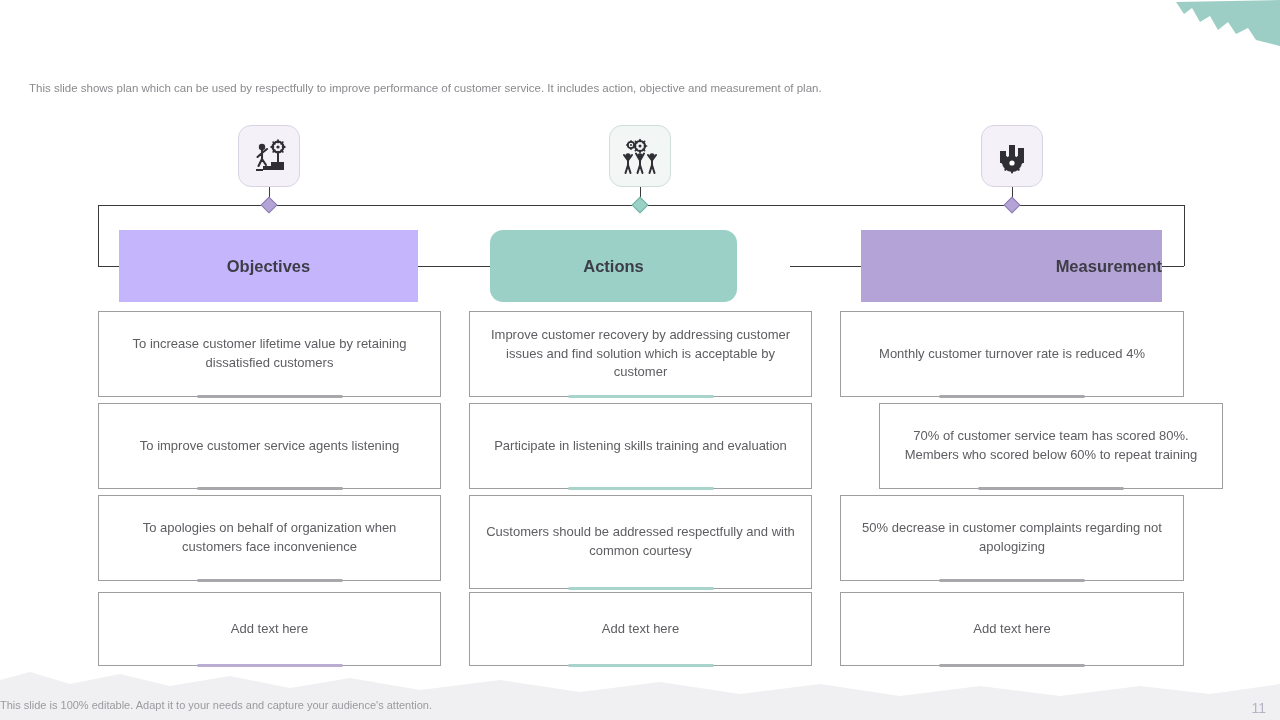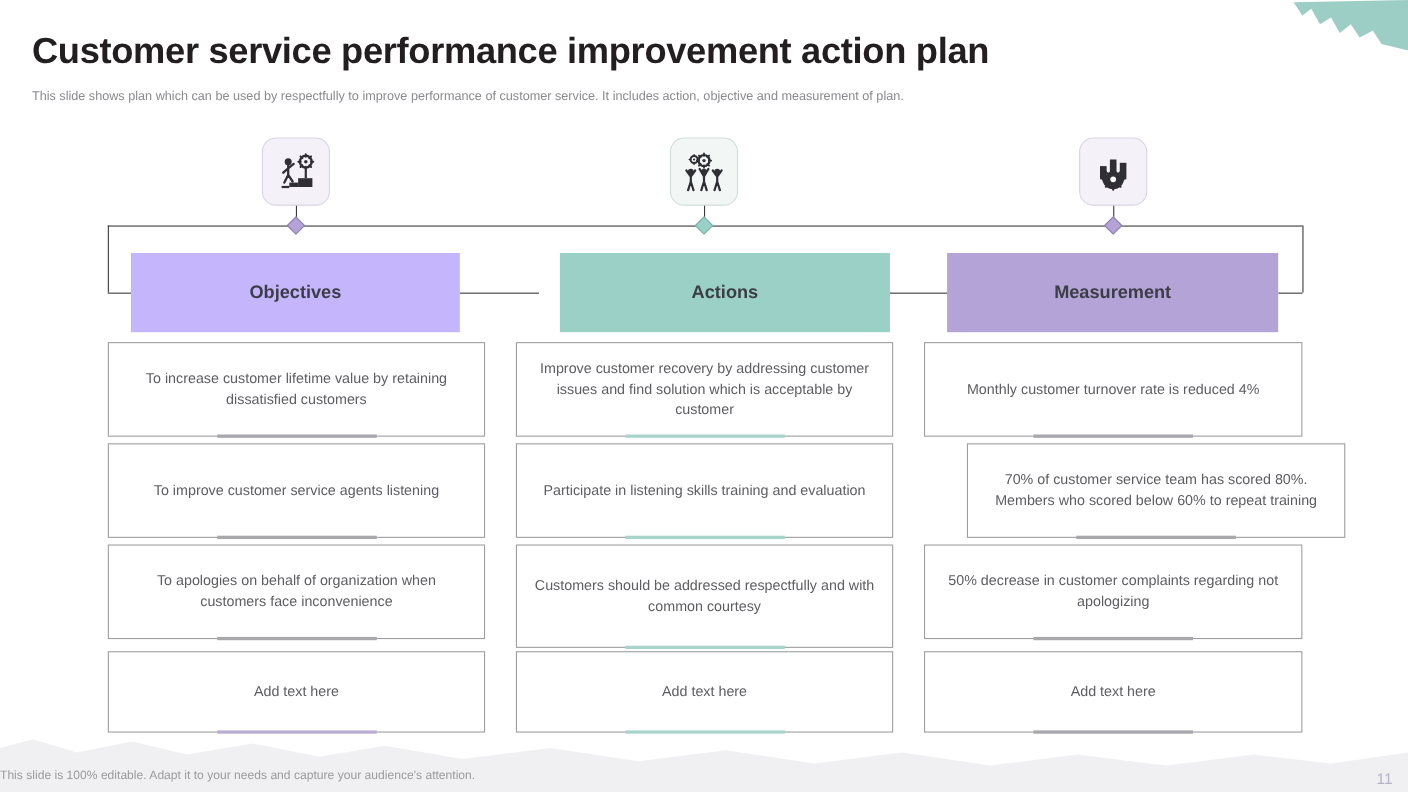--- a/index.html
+++ b/index.html
@@ -104,21 +104,20 @@
       <path d="M110 0 L110 46 L86 40 L78 28 L66 34 L58 22 L48 30 L40 16 L30 22 L22 8 L14 14 L6 2 Z" fill="#8cc6bb" opacity="0.85"></path>
     </svg>
   </div>
 
   <div class="deco-bottom-left">
     <svg width="1280" height="58" viewBox="0 0 1280 58">
       <path d="M0 18 L30 10 L70 22 L120 12 L170 24 L230 14 L290 26 L350 16 L420 28 L500 18 L580 30 L660 20 L740 32 L820 22 L900 34 L980 24 L1060 34 L1140 24 L1210 32 L1280 22 L1280 58 L0 58 Z" fill="#f0f0f2"></path>
     </svg>
   </div>
 
-  <div class="title">Customer service performance improvement action plan</div>
   <div class="subtitle">This slide shows plan which can be used by respectfully to improve performance of customer service. It includes action, objective and measurement of plan.</div>
 
   <div class="icon-badge" style="left:238px">
     <span>
       <svg width="38" height="36" viewBox="0 0 38 36">
         <rect x="21" y="24" width="13" height="8" fill="#2f2f35"></rect>
         <rect x="13" y="28" width="8" height="4" fill="#2f2f35"></rect>
         <rect x="6" y="31" width="7" height="2" fill="#2f2f35"></rect>
         <circle cx="12" cy="9" r="3.2" fill="#2f2f35"></circle>
         <path d="M12 12.5 L12 21 M12 15 L17 11 M12 15 L7.5 19 M12 21 L8.5 28 M12 21 L16 27" stroke="#2f2f35" stroke-width="2.1" fill="none" stroke-linecap="round"></path>
@@ -192,42 +191,42 @@
   </div>
   <div class="card" style="left:98px; top:495px; width:343px; height:86px;">
     <span class="card-text">To apologies on behalf of organization when customers face inconvenience</span>
     <span class="card-accent gray"></span>
   </div>
   <div class="card" style="left:98px; top:592px; width:343px; height:74px;">
     <span class="card-text">Add text here</span>
     <span class="card-accent purple"></span>
   </div>
 
-  <div class="col-header" style="left:509px; width:300px; background:#9ad0c5;">
+  <div class="col-header" style="left:490px; width:247px; background:#9ad0c5;border-radius:13px;">
     <span>Actions</span>
   </div>
 
   <div class="card" style="left:469px; top:311px; width:343px; height:86px;">
     <span class="card-text">Improve customer recovery by addressing customer issues and find solution which is acceptable by customer</span>
     <span class="card-accent teal"></span>
   </div>
   <div class="card" style="left:469px; top:403px; width:343px; height:86px;">
     <span class="card-text">Participate in listening skills training and evaluation</span>
     <span class="card-accent teal"></span>
   </div>
   <div class="card" style="left:469px; top:495px; width:343px; height:94px;">
     <span class="card-text">Customers should be addressed respectfully and with common courtesy</span>
     <span class="card-accent teal"></span>
   </div>
   <div class="card" style="left:469px; top:592px; width:343px; height:74px;">
     <span class="card-text">Add text here</span>
     <span class="card-accent teal"></span>
   </div>
 
-  <div class="col-header" style="left:861px; width:301px; background:#b4a3d6;">
+  <div class="col-header" style="left:861px; width:301px; background:#b4a3d6;justify-content:flex-end;">
     <span>Measurement</span>
   </div>
 
   <div class="card" style="left:840px; top:311px; width:344px; height:86px;text-align:center;">
     <span class="card-text">Monthly  customer turnover rate is reduced 4%</span>
     <span class="card-accent gray"></span>
   </div>
   <div class="card" style="left:840px; top:403px; width:344px; height:86px;margin-left:39px;">
     <span class="card-text">70% of customer service team has scored 80%. Members who scored below 60% to repeat training</span>
     <span class="card-accent gray"></span>

